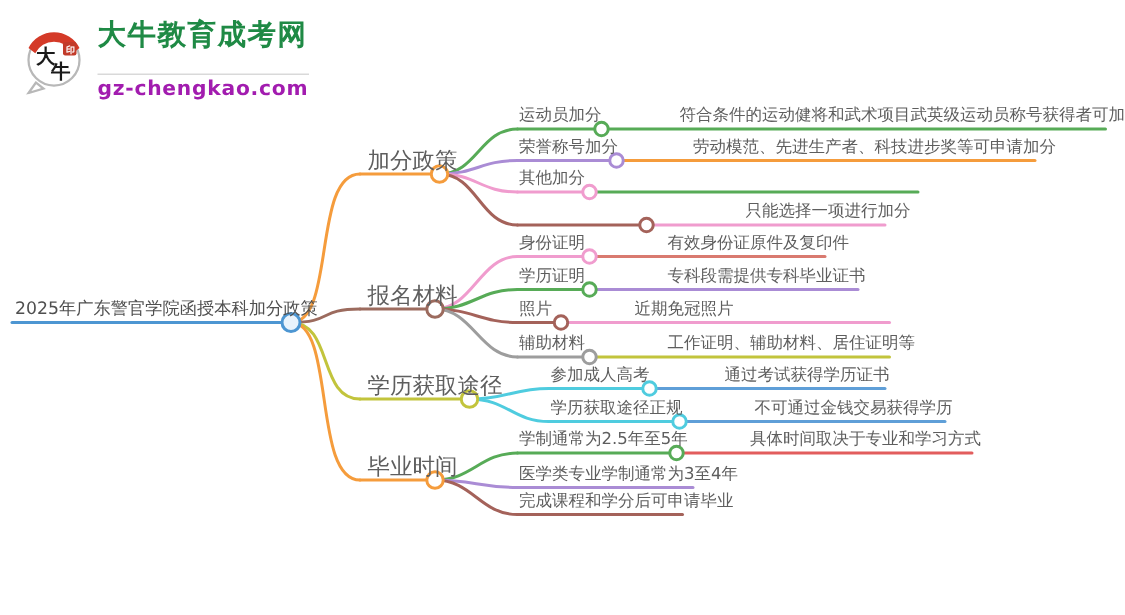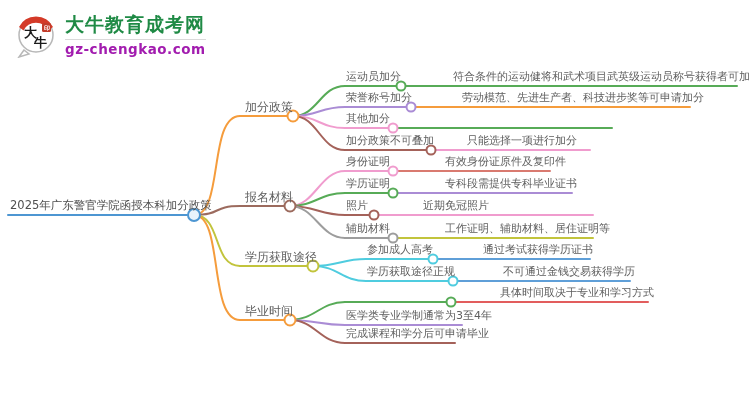--- a/index.html
+++ b/index.html
@@ -5,29 +5,29 @@
   html,body{margin:0;padding:0;background:#ffffff;}
   .canvas{
     position:relative;width:750px;height:410px;background:#ffffff;overflow:hidden;
     font-family:"DejaVu Sans","Liberation Sans",sans-serif;
   }
   
   .logo{position:absolute;left:12px;top:10px;display:flex;align-items:center;cursor:pointer;}
   .logo-icon{width:48px;height:48px;flex:0 0 auto;}
   .logo-text{margin-left:5px;}
   .logo-title{font-size:19px;font-weight:bold;color:#1f8a45;letter-spacing:1px;
-              border-bottom:1px solid #d9d9d9;padding-bottom:1px;}
+              border-bottom:1px solid #d9d9d9;padding-bottom:13px;}
   .logo-url{font-size:13.5px;font-weight:bold;color:#a21caf;letter-spacing:.5px;margin-top:1px;}
   
   .links{position:absolute;left:0;top:0;}
   .links line,.links path{fill:none;stroke-width:2;stroke-linecap:round;}
   .links circle{stroke-width:2;}
   .lbl{position:absolute;font-size:11px;line-height:14px;color:#5e5e5e;white-space:nowrap;cursor:default;}
   .root-lbl{font-size:11.5px;color:#4f4f4f;text-align:center;}
-  .branch-lbl{font-size:12px;text-align:right;}
+  .branch-lbl{font-size:15px;text-align:right;}
 </style>
 </head>
 <body>
 
 <div class="canvas">
 
   <div class="logo">
     <svg class="logo-icon" viewBox="0 0 48 48">
       <path d="M12,40 l-5,7 10,-3 z" fill="#ffffff" stroke="#b8b8b8" stroke-width="1.5"></path>
       <circle cx="24" cy="25" r="17" fill="#ffffff" stroke="#b8b8b8" stroke-width="1.5"></circle>
@@ -121,34 +121,34 @@
   <div class="lbl branch-lbl" style="left:245px;top:100px">加分政策</div>
   <div class="lbl branch-lbl" style="left:245px;top:190px">报名材料</div>
   <div class="lbl branch-lbl" style="left:245px;top:250px">学历获取途径</div>
   <div class="lbl branch-lbl" style="left:245px;top:304px">毕业时间</div>
 
   <div class="lbl" style="left:346px;top:70px">运动员加分</div>
   <div class="lbl" style="left:453px;top:70px">符合条件的运动健将和武术项目武英级运动员称号获得者可加分</div>
   <div class="lbl" style="left:346px;top:91px">荣誉称号加分</div>
   <div class="lbl" style="left:462px;top:91px">劳动模范、先进生产者、科技进步奖等可申请加分</div>
   <div class="lbl" style="left:346px;top:112px">其他加分</div>
-  <div class="lbl" style="left:346px;top:134px">加分政策不可叠加</div>
-  <div class="lbl" style="left:467px;top:134px">只能选择一项进行加分</div>
+  <div class="lbl" style="left:497px;top:134px">只能选择一项进行加分</div>
 
   <div class="lbl" style="left:346px;top:155px">身份证明</div>
   <div class="lbl" style="left:445px;top:155px">有效身份证原件及复印件</div>
   <div class="lbl" style="left:346px;top:177px">学历证明</div>
   <div class="lbl" style="left:445px;top:177px">专科段需提供专科毕业证书</div>
   <div class="lbl" style="left:346px;top:199px">照片</div>
   <div class="lbl" style="left:423px;top:199px">近期免冠照片</div>
   <div class="lbl" style="left:346px;top:222px">辅助材料</div>
   <div class="lbl" style="left:445px;top:222px">工作证明、辅助材料、居住证明等</div>
 
   <div class="lbl" style="left:367px;top:243px">参加成人高考</div>
   <div class="lbl" style="left:483px;top:243px">通过考试获得学历证书</div>
   <div class="lbl" style="left:367px;top:265px">学历获取途径正规</div>
   <div class="lbl" style="left:503px;top:265px">不可通过金钱交易获得学历</div>
 
+  <div class="lbl" style="left:346px;top:286px">学制通常为2.5年至5年</div>
   <div class="lbl" style="left:500px;top:286px">具体时间取决于专业和学习方式</div>
   <div class="lbl" style="left:346px;top:309px">医学类专业学制通常为3至4年</div>
   <div class="lbl" style="left:346px;top:327px">完成课程和学分后可申请毕业</div>
 
 </div>
 
 </body></html>

